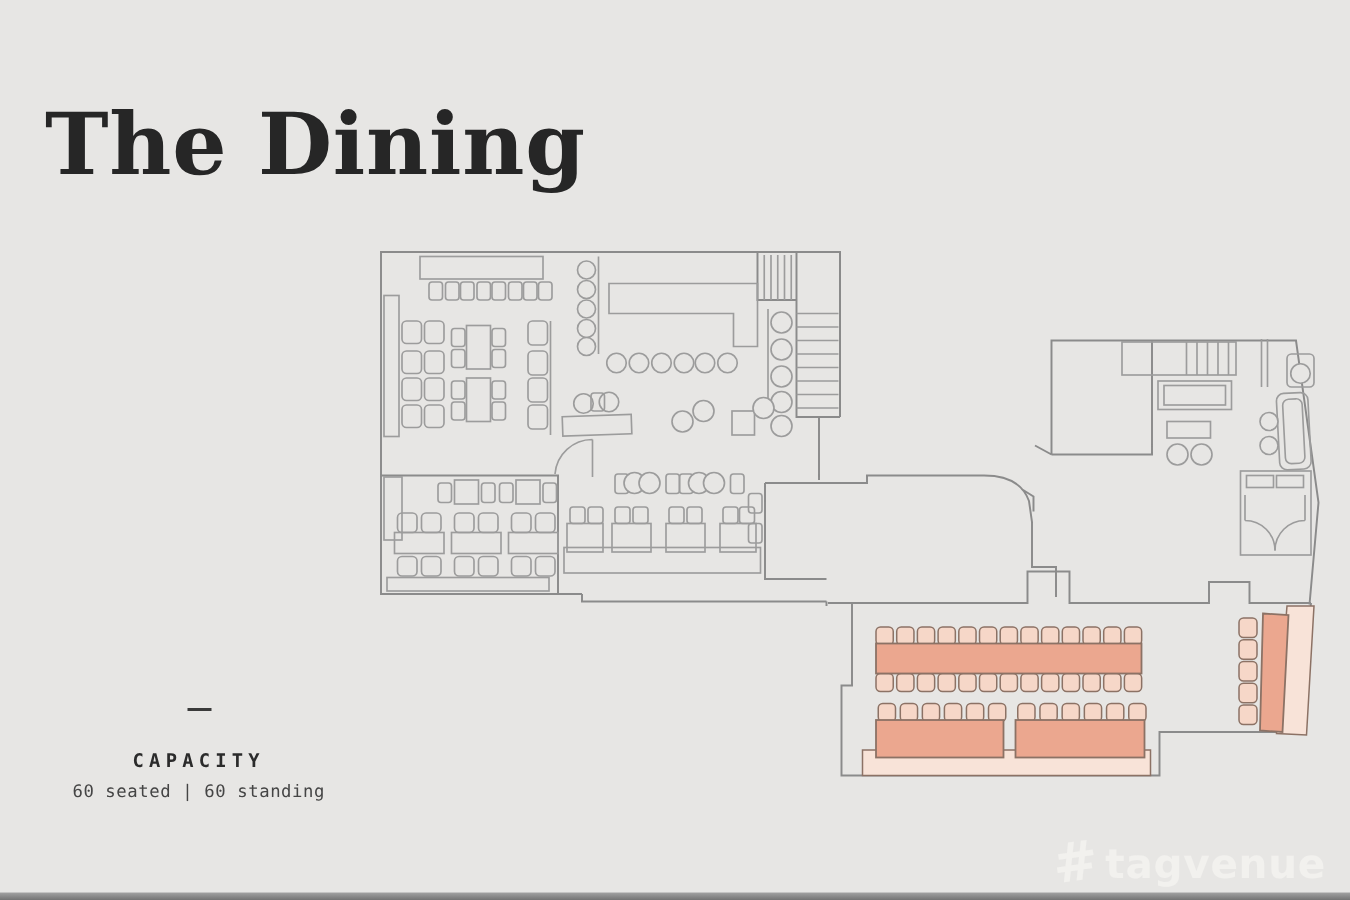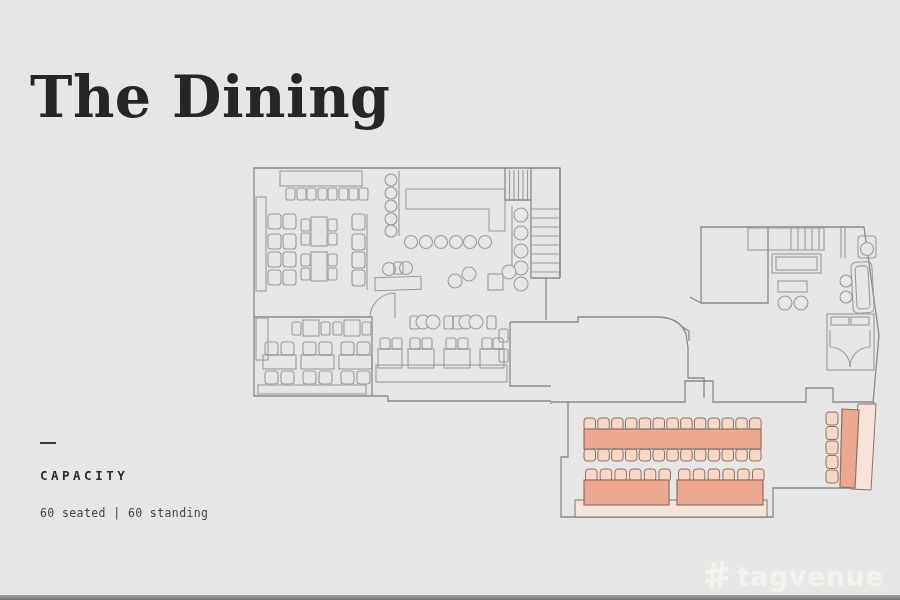--- a/index.html
+++ b/index.html
@@ -8,32 +8,32 @@
     background:var(--bg,#E7E6E4);
     font-family:"Liberation Sans",sans-serif;
   }
   .title{
     position:absolute;left:30px;top:66px;
     font-family:"DejaVu Serif","Liberation Serif",serif;
     font-weight:700;font-size:57px;line-height:1.08;
     color:#262626;letter-spacing:0.5px;
   }
   .capacity{
-    position:absolute;left:40px;top:442px;width:185px;text-align:left;
+    position:absolute;left:40px;top:472px;width:185px;text-align:center;
   }
   .cap-divider{
     display:inline-block;width:16px;height:2px;background:#3a3a3a;margin-bottom:20px;
   }
   .cap-label{
     font-family:"DejaVu Sans Mono","Liberation Mono",monospace;
     font-weight:700;font-size:12.5px;letter-spacing:3.5px;color:#2b2b2b;
   }
   .cap-value{
     font-family:"DejaVu Sans Mono","Liberation Mono",monospace;
-    font-size:11.5px;letter-spacing:0.4px;color:#454545;margin-top:23px;
+    font-size:11.5px;letter-spacing:0.4px;color:#454545;margin-top:6px;
   }
   .watermark{
     position:absolute;right:16px;bottom:6px;display:flex;align-items:center;gap:5px;
     color:#F4F3F0;opacity:0.85;
   }
   .wm-icon{
     font-family:"DejaVu Sans",sans-serif;font-weight:700;font-size:36px;
     transform:rotate(-8deg);line-height:1;
   }
   .wm-text{

